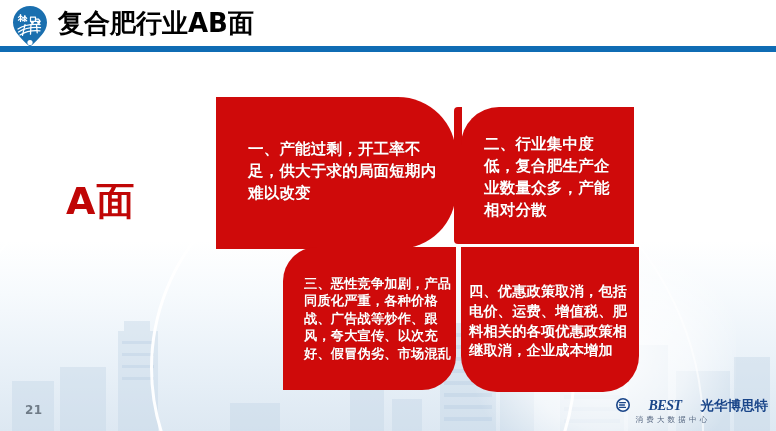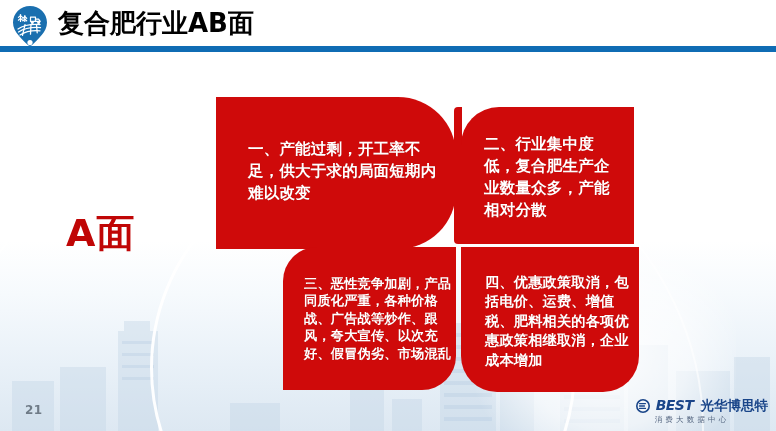--- a/index.html
+++ b/index.html
@@ -197,21 +197,21 @@
   }
 
   
   #qbox-4 {
     left: 461px;
     top: 247px;
     width: 178px;
     height: 145px;
     border-radius: 0 0 36px 36px;
     justify-content: flex-start;
-    padding: 0 6px 0 24px;
+    padding: 0 6px 0 8px;
   }
   #qbox-4 .qtext {
     width: 168px;
     text-align: left;
     font-size: 14.2px;
     line-height: 1.38;
     margin-top: 4px;
   }
 
   
@@ -219,21 +219,20 @@
     position: absolute;
     left: 66px;
     top: 178px;
     z-index: 14;
     font-size: 38px;
     font-weight: bold;
     color: #c00606;
     line-height: 46px;
     letter-spacing: 1px;
     white-space: nowrap;
-    margin-top: 32px;
   }
 
   
   .page-number {
     position: absolute;
     left: 25px;
     bottom: 14px;
     z-index: 16;
     font-size: 12px;
     font-weight: bold;
@@ -246,22 +245,23 @@
     right: 8px;
     bottom: 6px;
     z-index: 16;
     display: flex;
     flex-direction: column;
     align-items: flex-start;
     opacity: 0.96;
   }
   .brand-row {
     display: flex;
-    align-items: flex-end;
-    gap: 4px;
+    align-items: flex-start;
+    gap: 16px;
+    font-family: Liberation Serif, serif;
   }
   .brand-mark {
     width: 14px;
     height: 14px;
     flex: none;
     margin-right: 2px;
   }
   .brand-en {
     font-size: 14px;
     font-weight: bold;

